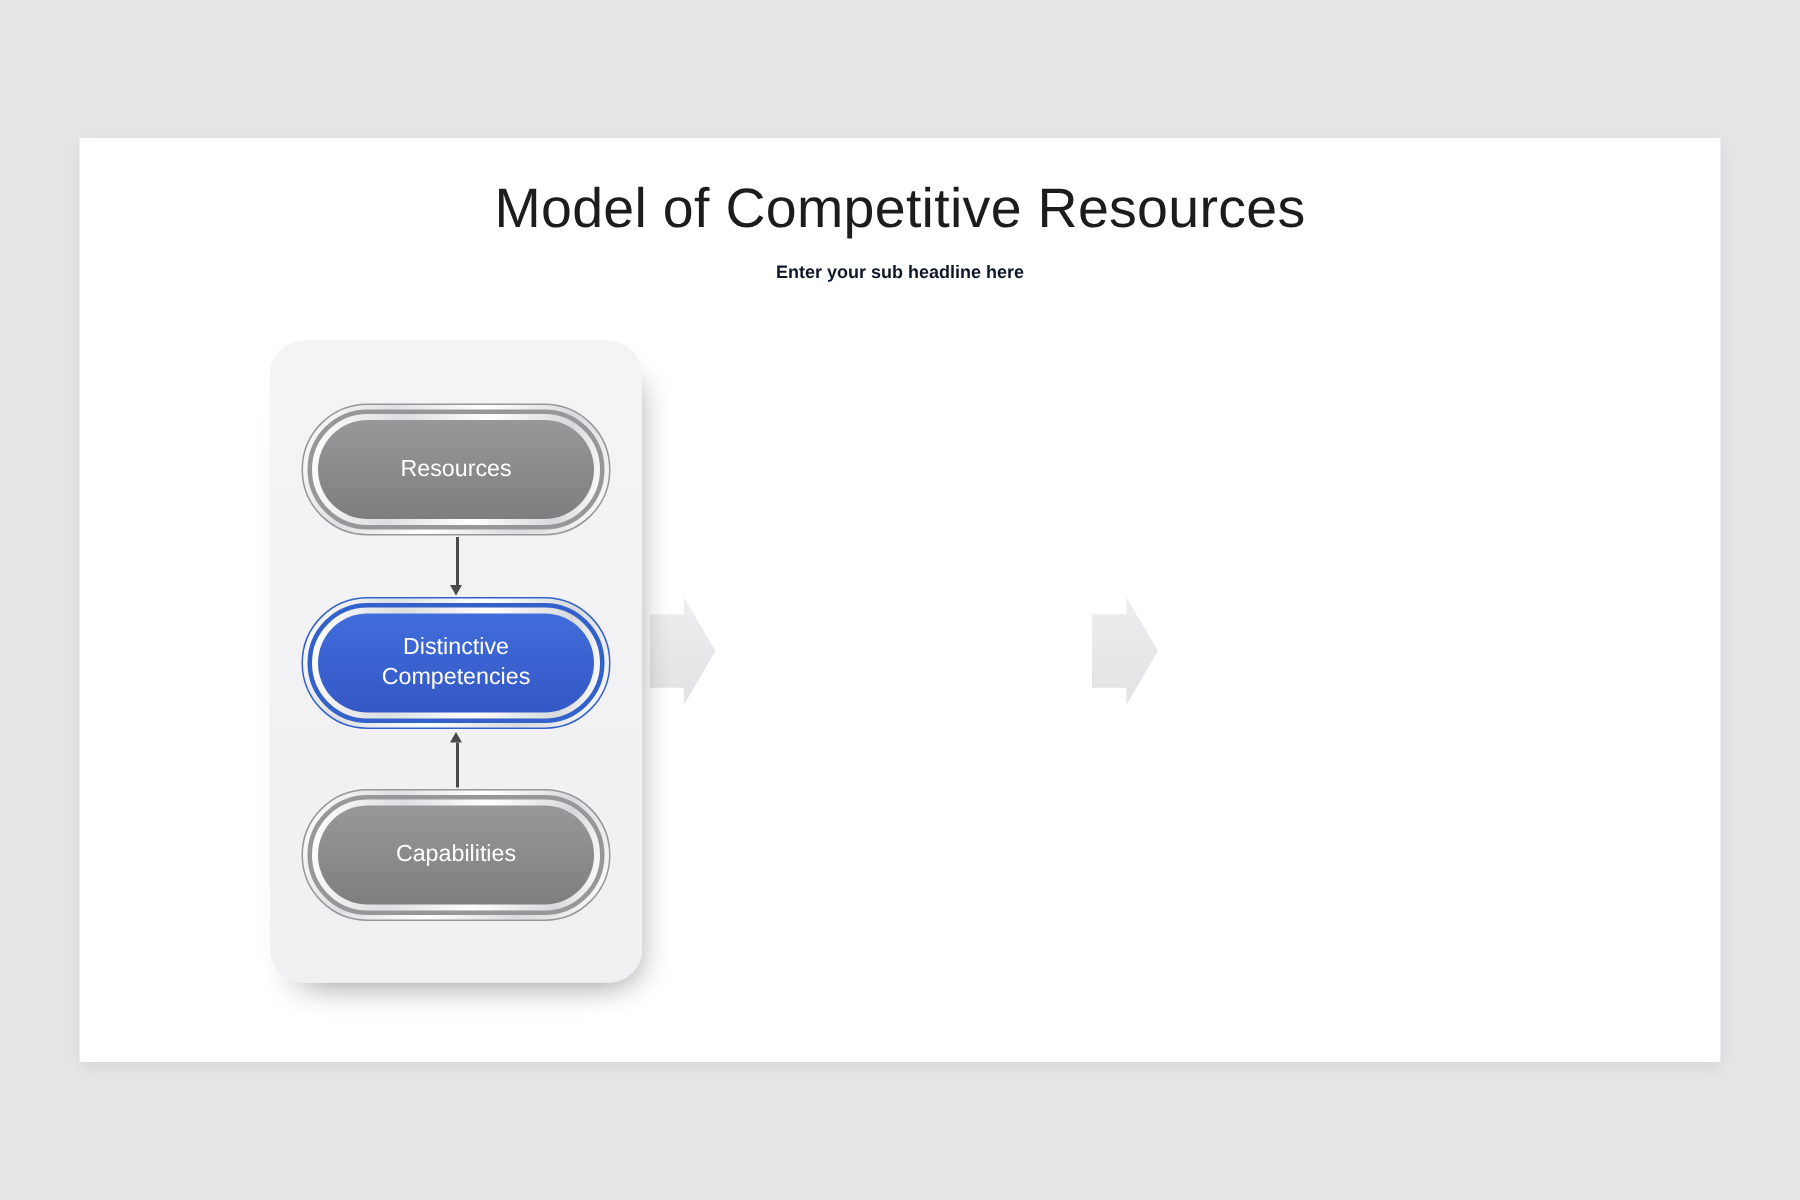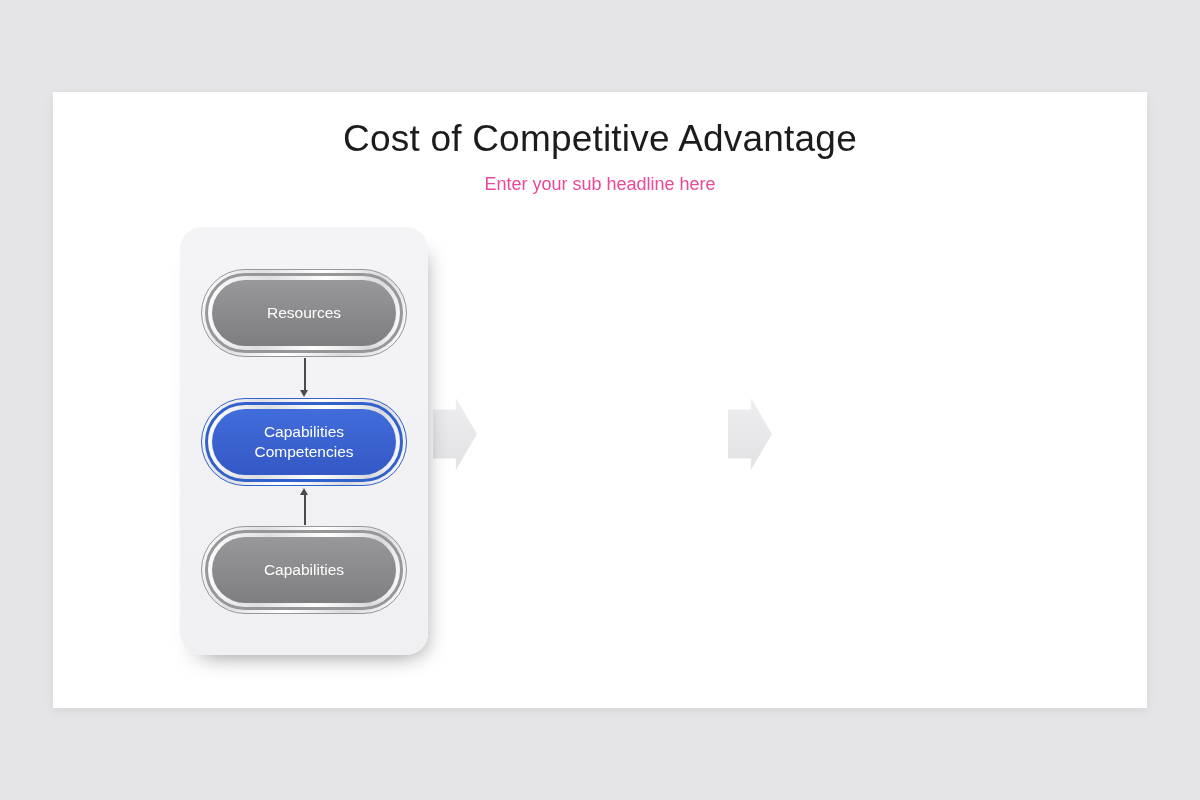--- a/index.html
+++ b/index.html
@@ -14,21 +14,21 @@
     background:#FFFFFF;
     box-shadow:0 3px 10px rgba(0,0,0,0.07);
   }
   .title{
     position:absolute;left:0;top:26px;width:100%;
     text-align:center;font-size:37px;font-weight:400;color:#1C1C1C;
     letter-spacing:0.2px;
   }
   .subtitle{
     position:absolute;left:0;top:82px;width:100%;
-    text-align:center;font-size:18px;font-weight:400;color:#ec4899;
+    text-align:center;font-size:12px;font-weight:700;color:#0f172a;
   }
   .panel{
     position:absolute;top:135px;height:428px;width:248px;
     border-radius:22px;
     background:linear-gradient(180deg,#F4F4F6 0%,#F0F0F2 100%);
     box-shadow:14px 12px 20px -14px rgba(0,0,0,0.28),
                0 18px 22px -14px rgba(0,0,0,0.20);
   }
   .panel.p1{left:127px;}
   .panel.p2{left:425px;width:246px;}
@@ -80,42 +80,42 @@
   .head{position:absolute;left:120px;width:0;height:0;
     border-left:4.5px solid transparent;border-right:4.5px solid transparent;}
   .head.down{top:163px;border-top:7px solid #4A4A4A;}
   .head.up{top:261px;border-bottom:7px solid #4A4A4A;}
 </style>
 </head>
 <body>
 
 <div class="slide">
 
-  <div class="title">Cost of Competitive Advantage</div>
+  <div class="title">Model of Competitive Resources</div>
   <div class="subtitle">Enter your sub headline here</div>
 
   <div class="flow-arrow a1"></div>
   <div class="flow-arrow a2"></div>
 
   <div class="panel p1">
     <div class="pill gray row1">
       <div class="ring-mid">
         <div class="pill-inner">
           <span>Resources</span>
         </div>
       </div>
     </div>
 
     <div class="vline down"></div>
     <div class="head down"></div>
 
     <div class="pill royal row2">
       <div class="ring-mid">
         <div class="pill-inner">
-          <span>Capabilities Competencies</span>
+          <span>Distinctive Competencies</span>
         </div>
       </div>
     </div>
 
     <div class="head up"></div>
     <div class="vline up"></div>
 
     <div class="pill gray row3">
       <div class="ring-mid">
         <div class="pill-inner">

